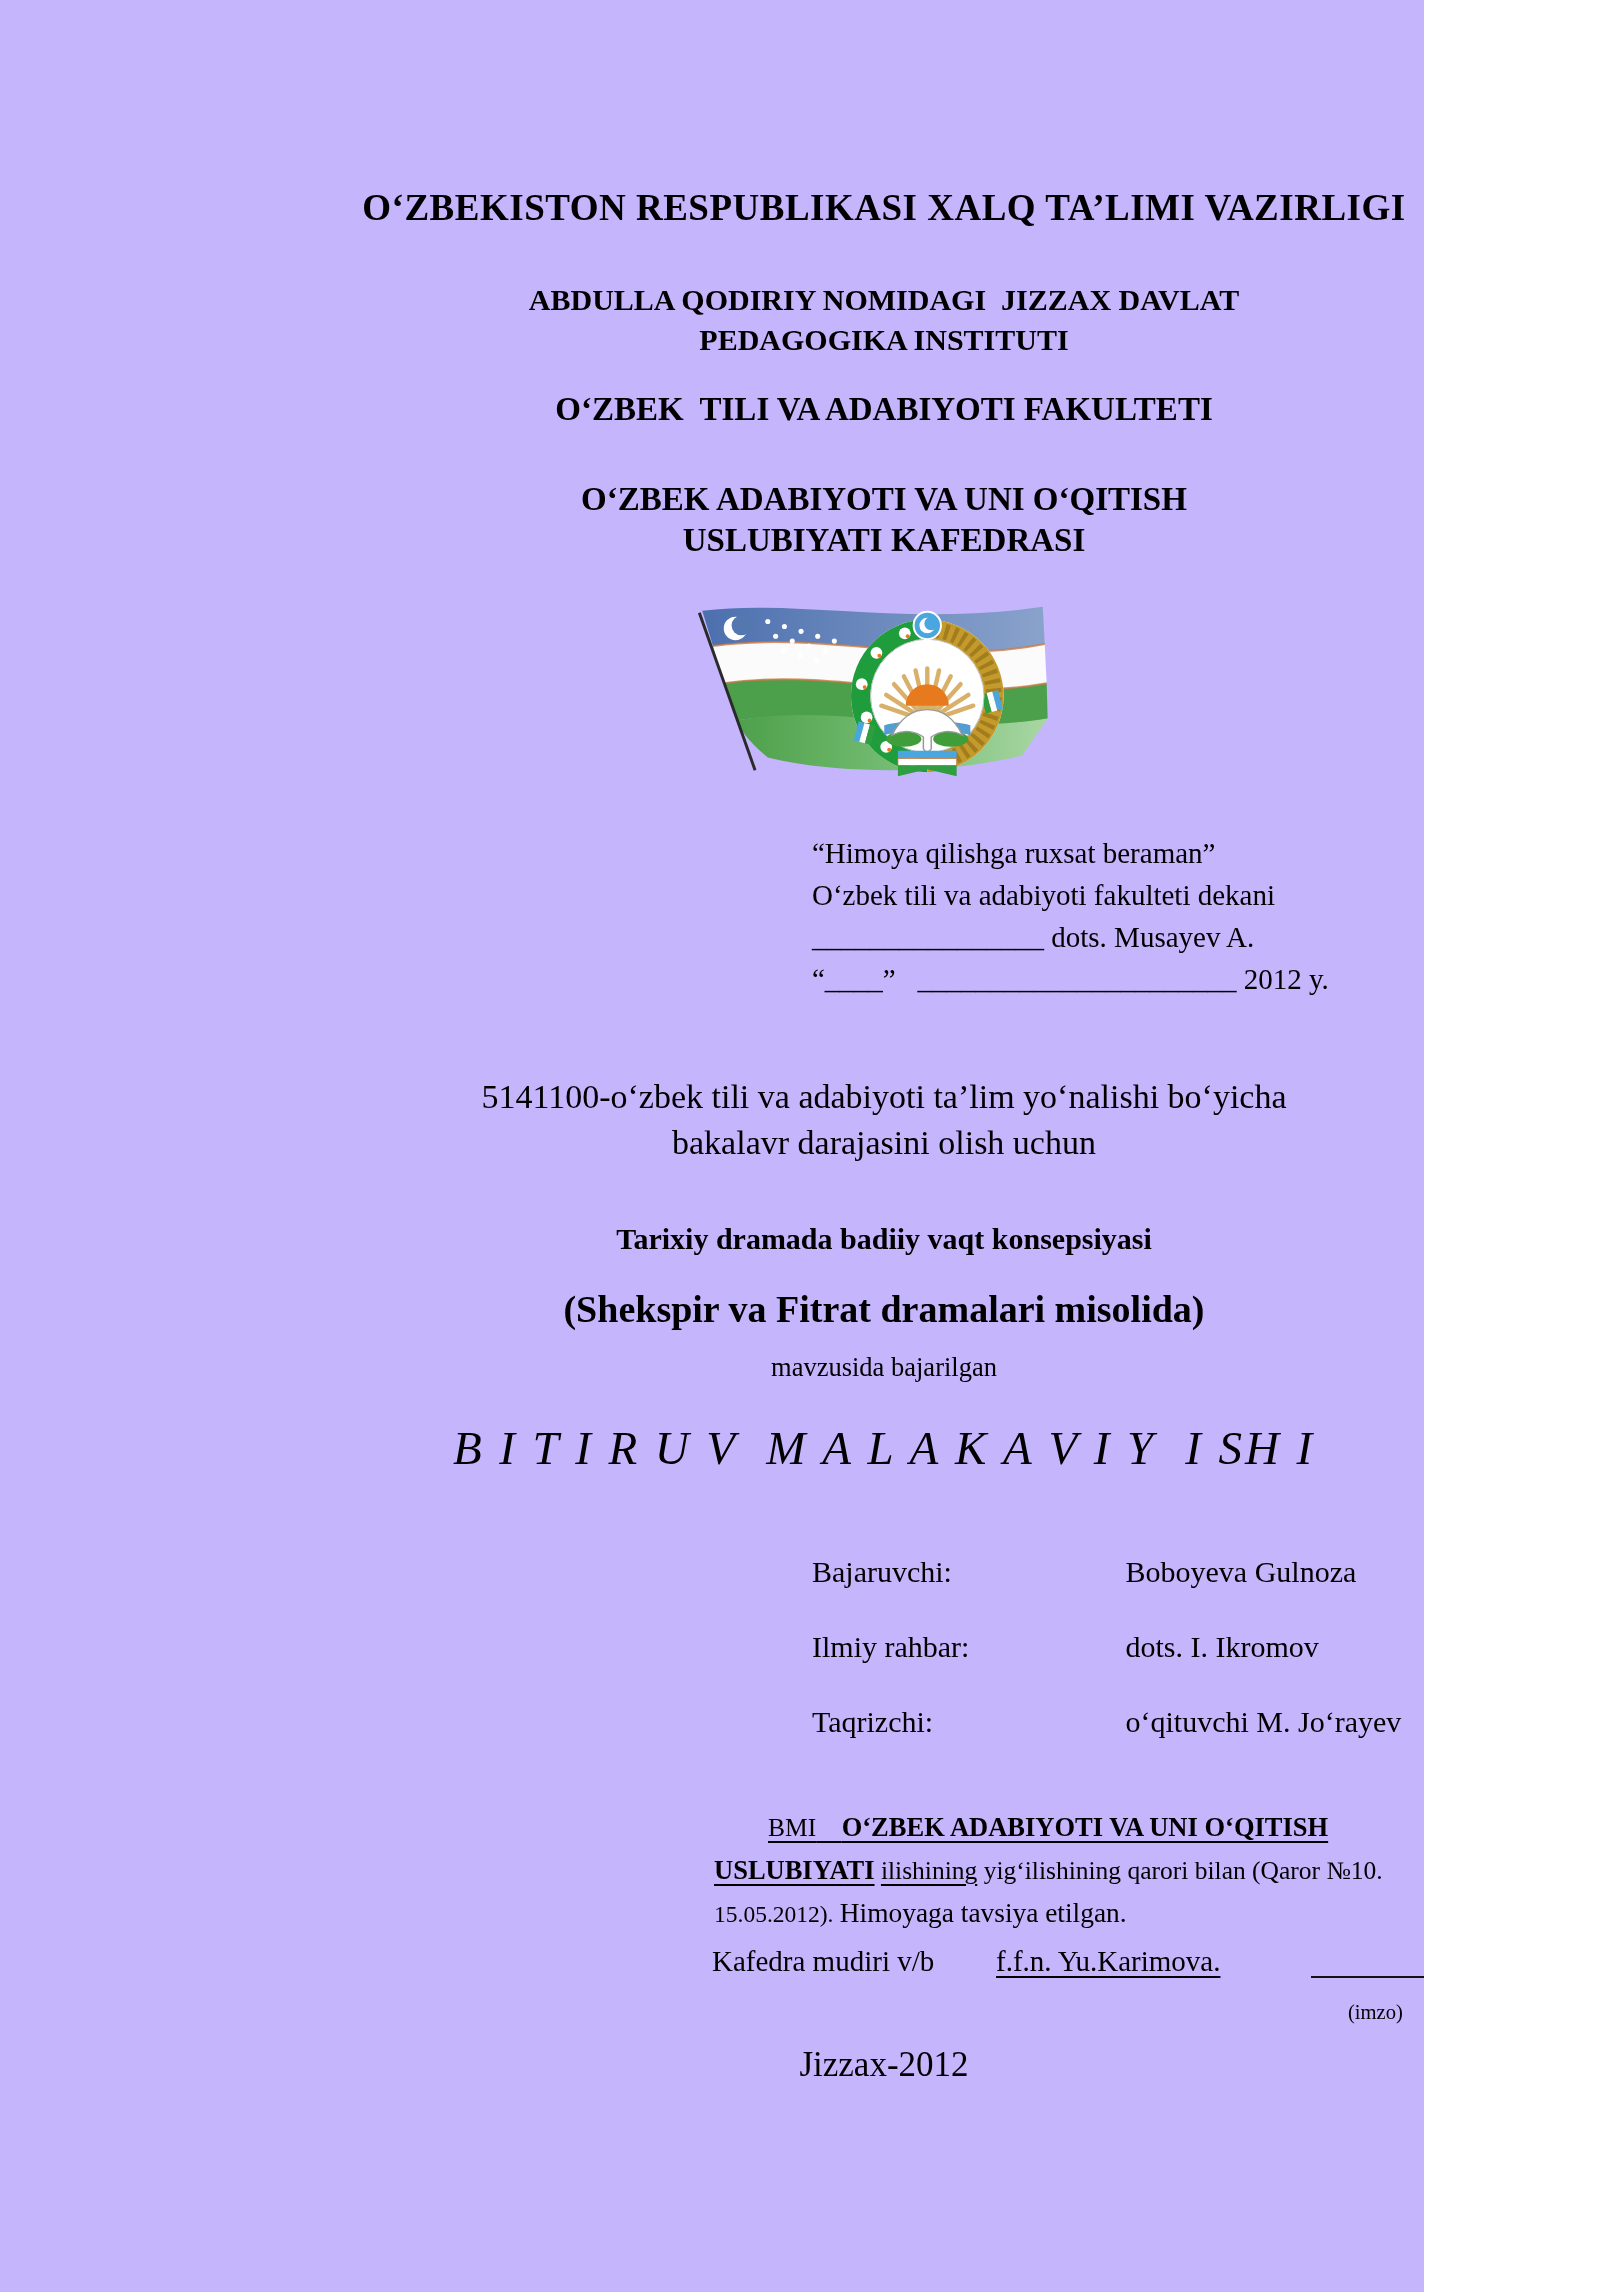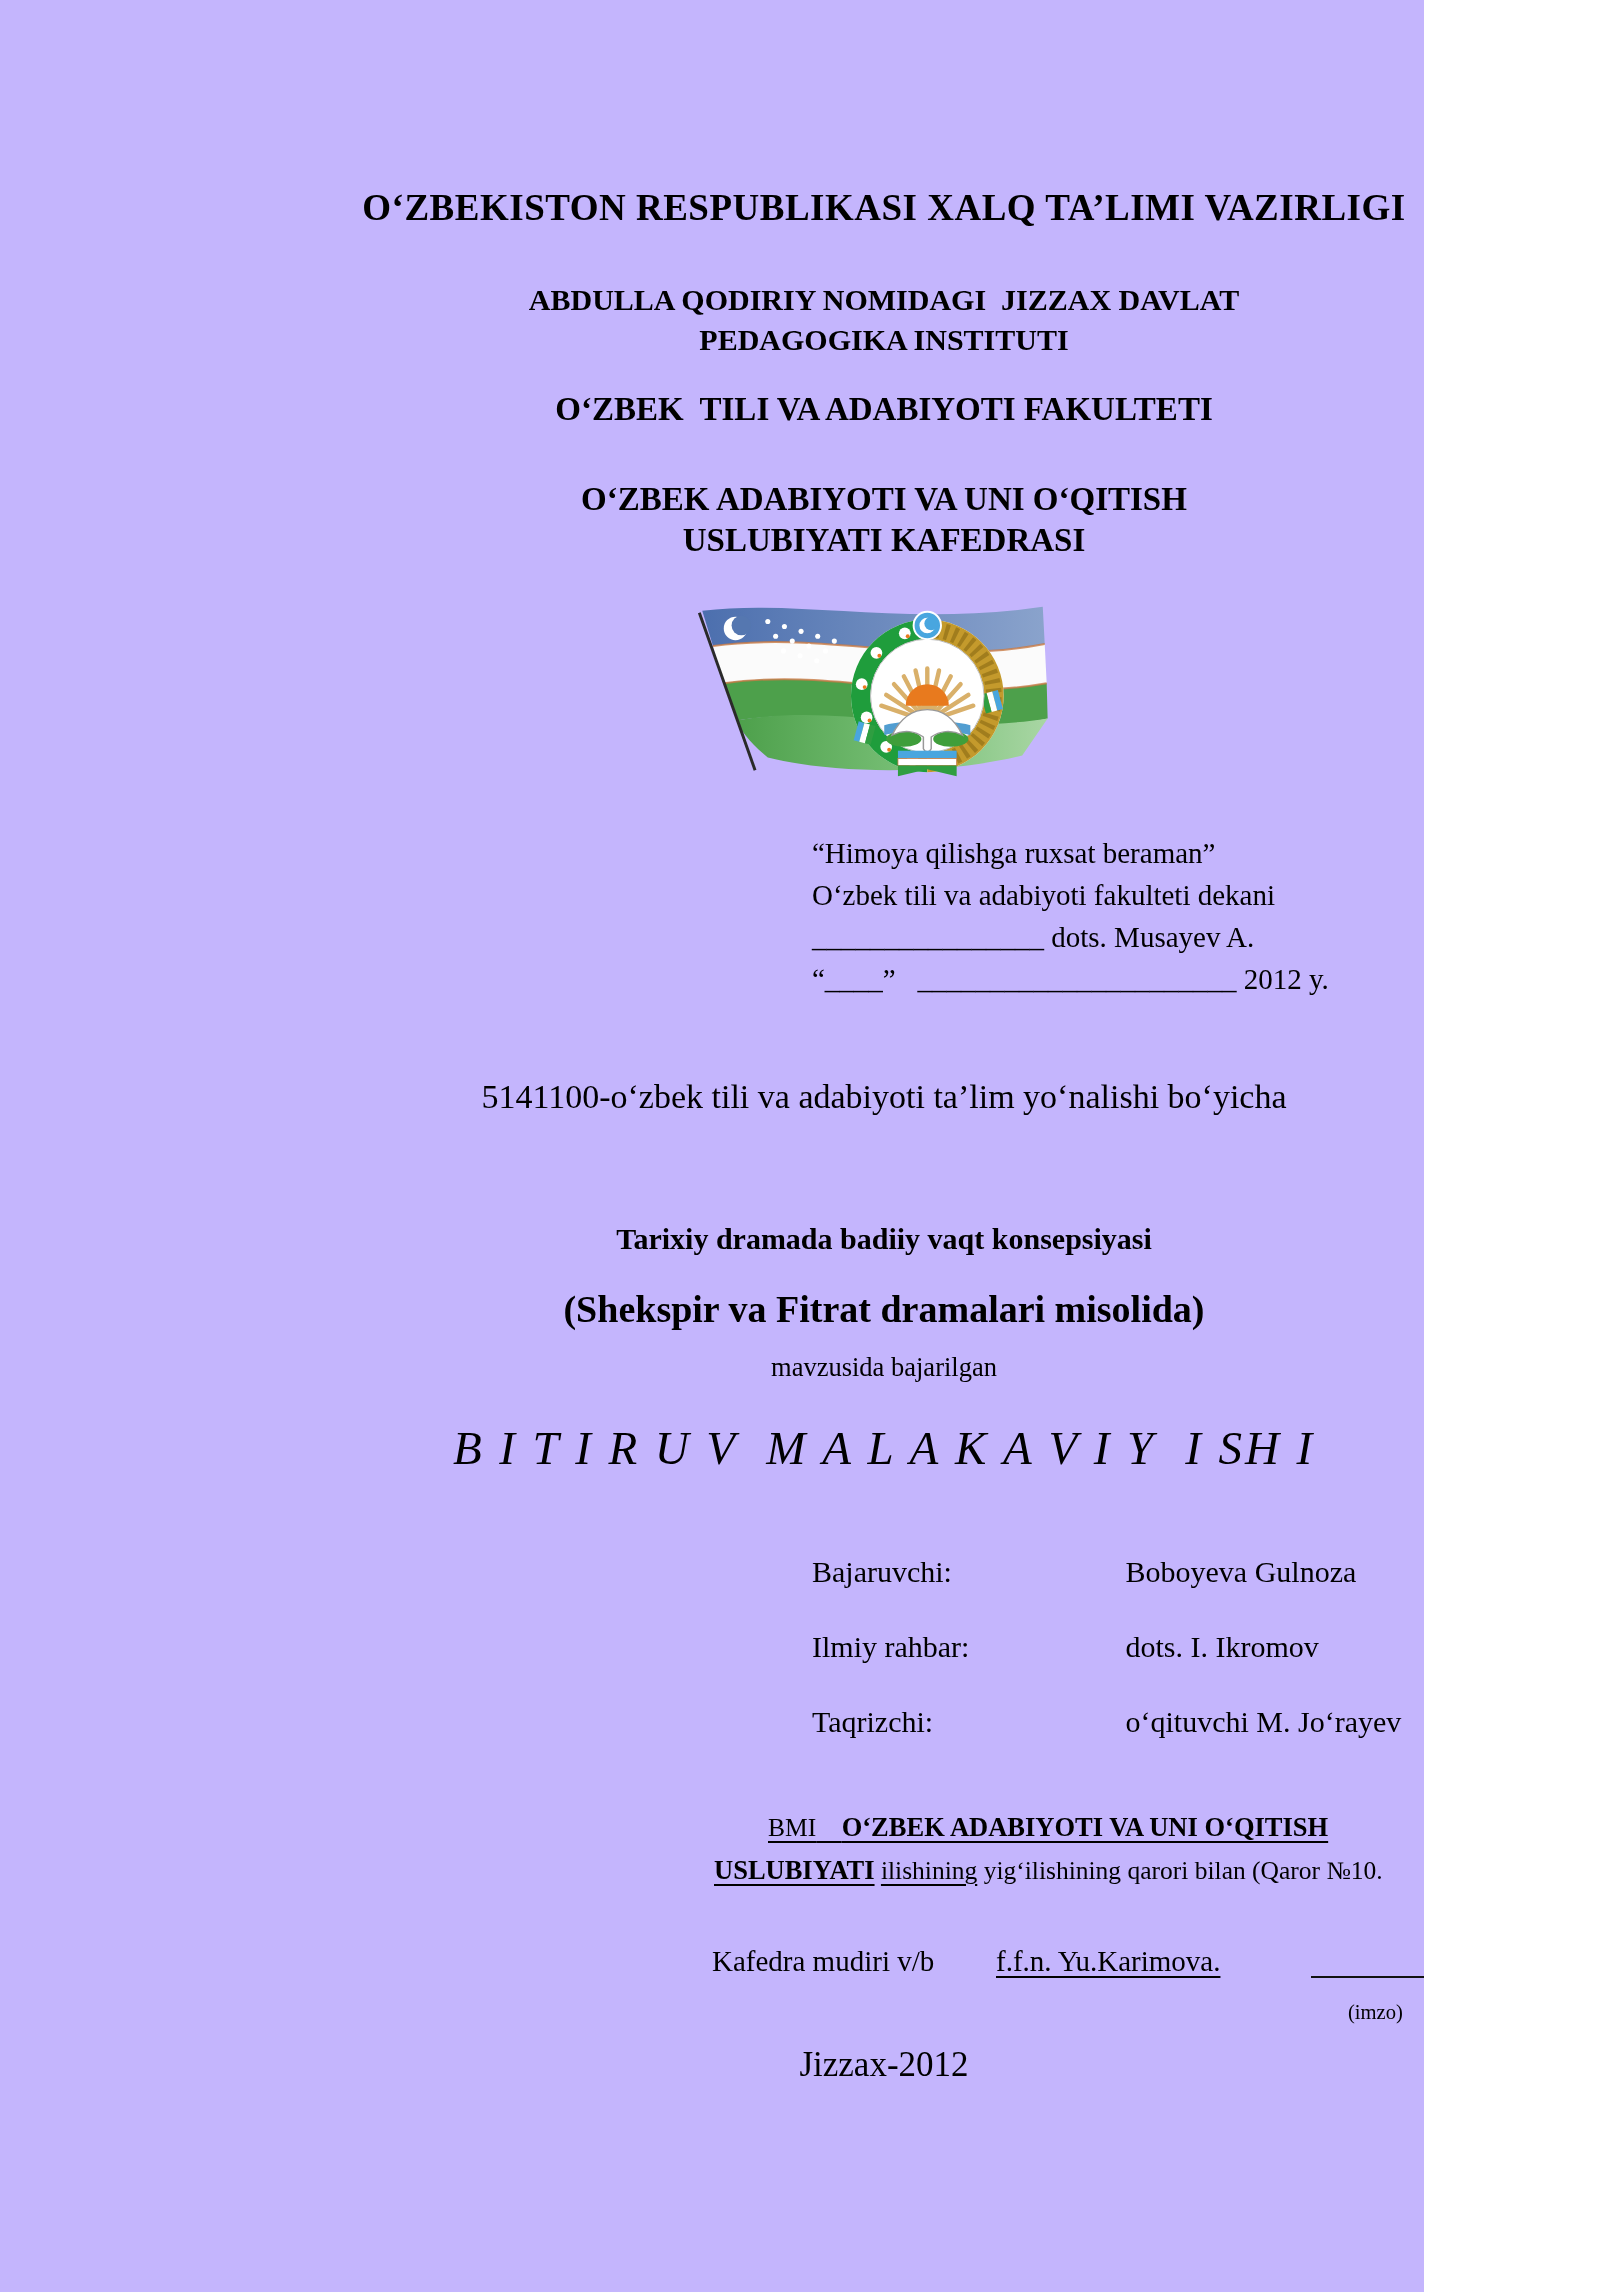--- a/index.html
+++ b/index.html
@@ -176,20 +176,21 @@
 
   <div class="approval">
     <div data-bind="approval.line1">“Himoya qilishga ruxsat beraman”</div>
     <div data-bind="approval.line2">O‘zbek tili va adabiyoti fakulteti dekani</div>
     <div data-bind="approval.line3">________________ dots. Musayev A.</div>
     <div data-bind="approval.line4">“____”   ______________________ 2012 y.</div>
   </div>
 
   <div class="col program">
     <div data-bind="program.line1">5141100-o‘zbek tili va adabiyoti ta’lim yo‘nalishi bo‘yicha</div>
+    <div data-bind="program.line2">bakalavr darajasini olish uchun</div>
   </div>
 
   <div class="col topic" data-bind="thesis.topic_title">Tarixiy dramada badiiy vaqt konsepsiyasi</div>
   <div class="col subtitle" data-bind="thesis.topic_subtitle">(Shekspir va Fitrat dramalari misolida)</div>
   <div class="col mavzu" data-bind="thesis.performed_note">mavzusida bajarilgan</div>
 
   <div class="col worktype" data-bind="thesis.work_type">B I T I R U V  M A L A K A V I Y  I SH I</div>
 
   <div class="role-row" style="top:1555px;">
     <span class="role-label" data-bind="people.rows.0.label">Bajaruvchi:</span>
@@ -200,20 +201,21 @@
     <span class="role-value" data-bind="people.rows.1.value">dots. I. Ikromov</span>
   </div>
   <div class="role-row" style="top:1705px;">
     <span class="role-label" data-bind="people.rows.2.label">Taqrizchi:</span>
     <span class="role-value" data-bind="people.rows.2.value">o‘qituvchi M. Jo‘rayev</span>
   </div>
 
   <div class="fineprint">
     <div class="fp-indent"><span class="u" data-bind="recommendation.bmi_label">BMI</span><span class="u">&nbsp;&nbsp;&nbsp;&nbsp;</span><span class="u fp-caps" data-bind="recommendation.dept_caps_line1">O‘ZBEK ADABIYOTI VA UNI O‘QITISH</span></div>
     <div><span class="u fp-caps" data-bind="recommendation.dept_caps_line2">USLUBIYATI</span> <span class="u" data-bind="recommendation.kafedrasi_word">ilishining</span> <span data-bind="recommendation.line2_rest">yig‘ilishining qarori bilan (Qaror №10.</span></div>
+    <div><span class="fp-date" data-bind="recommendation.line3_date">15.05.2012).</span> <span class="fp-rest" data-bind="recommendation.line3_rest">Himoyaga tavsiya etilgan.</span></div>
   </div>
 
   <div class="sig-prefix" data-bind="signature.prefix">Kafedra mudiri v/b</div>
   <div class="sig-name u" data-bind="signature.name">f.f.n. Yu.Karimova.</div>
   <div class="sig-blank"></div>
   <div class="sig-imzo" data-bind="signature.imzo_label">(imzo)</div>
 
   <div class="col cityyear" data-bind="footer.city_year">Jizzax-2012</div>
 
 </div>

